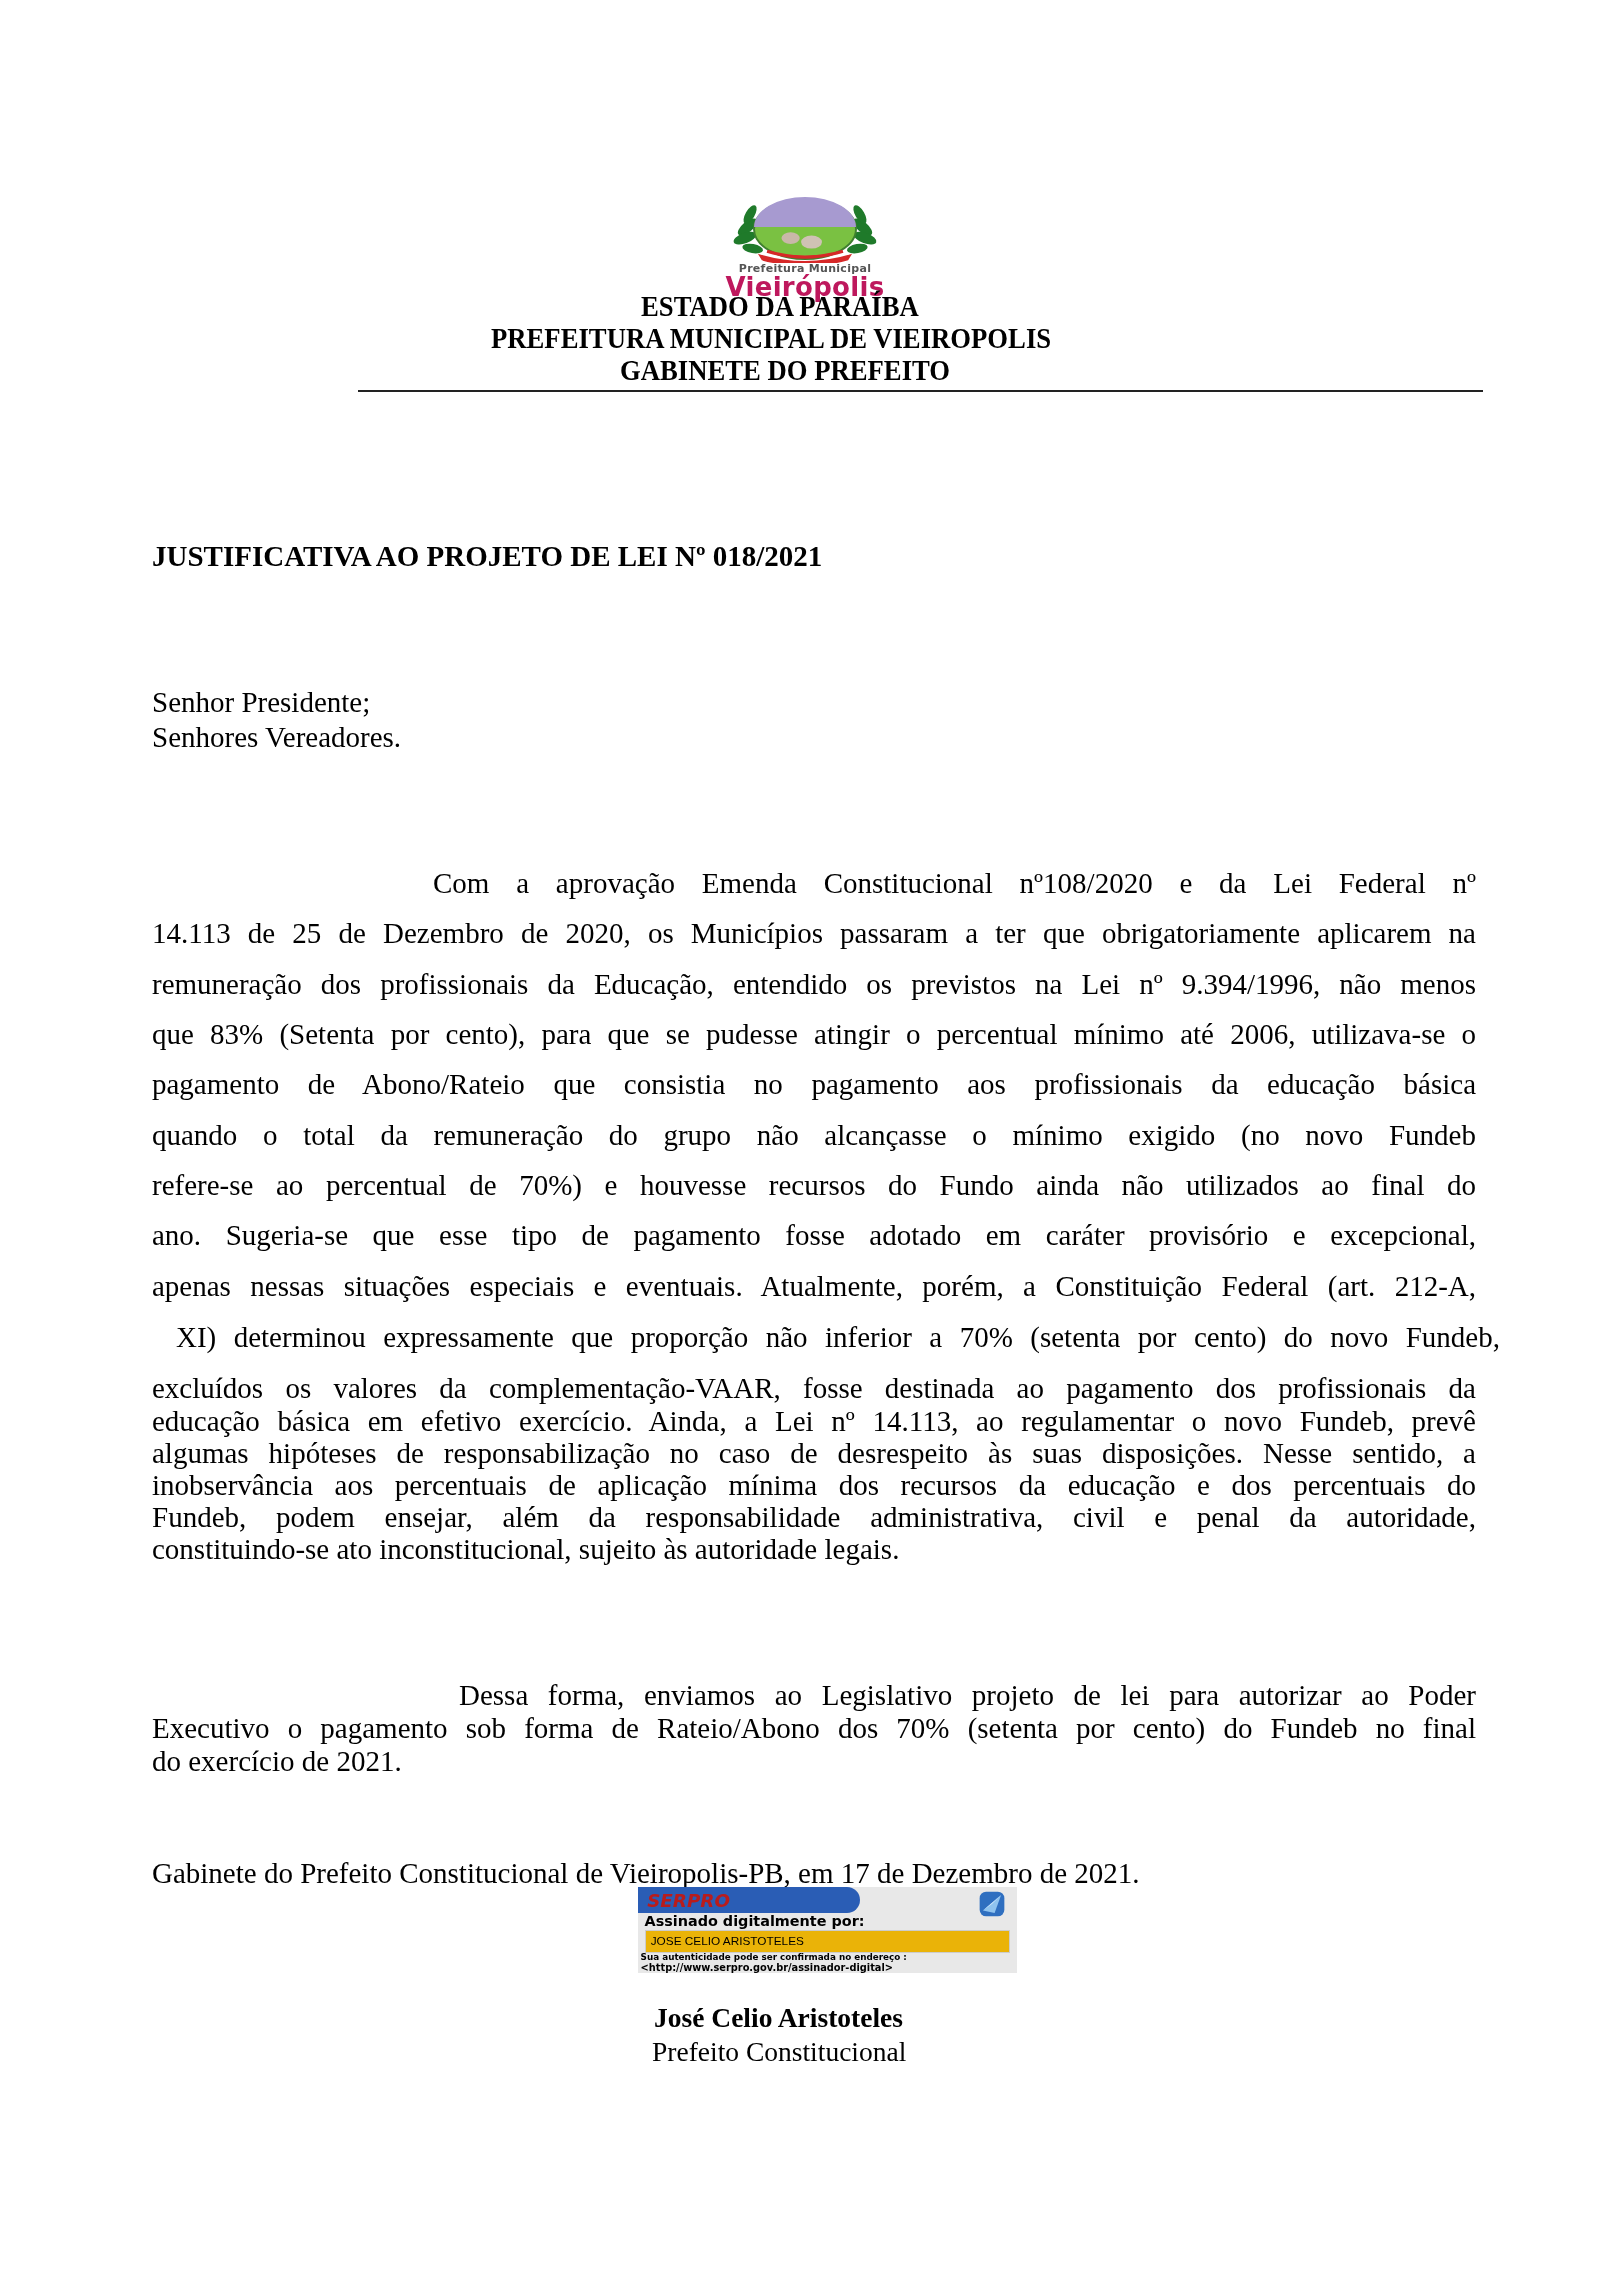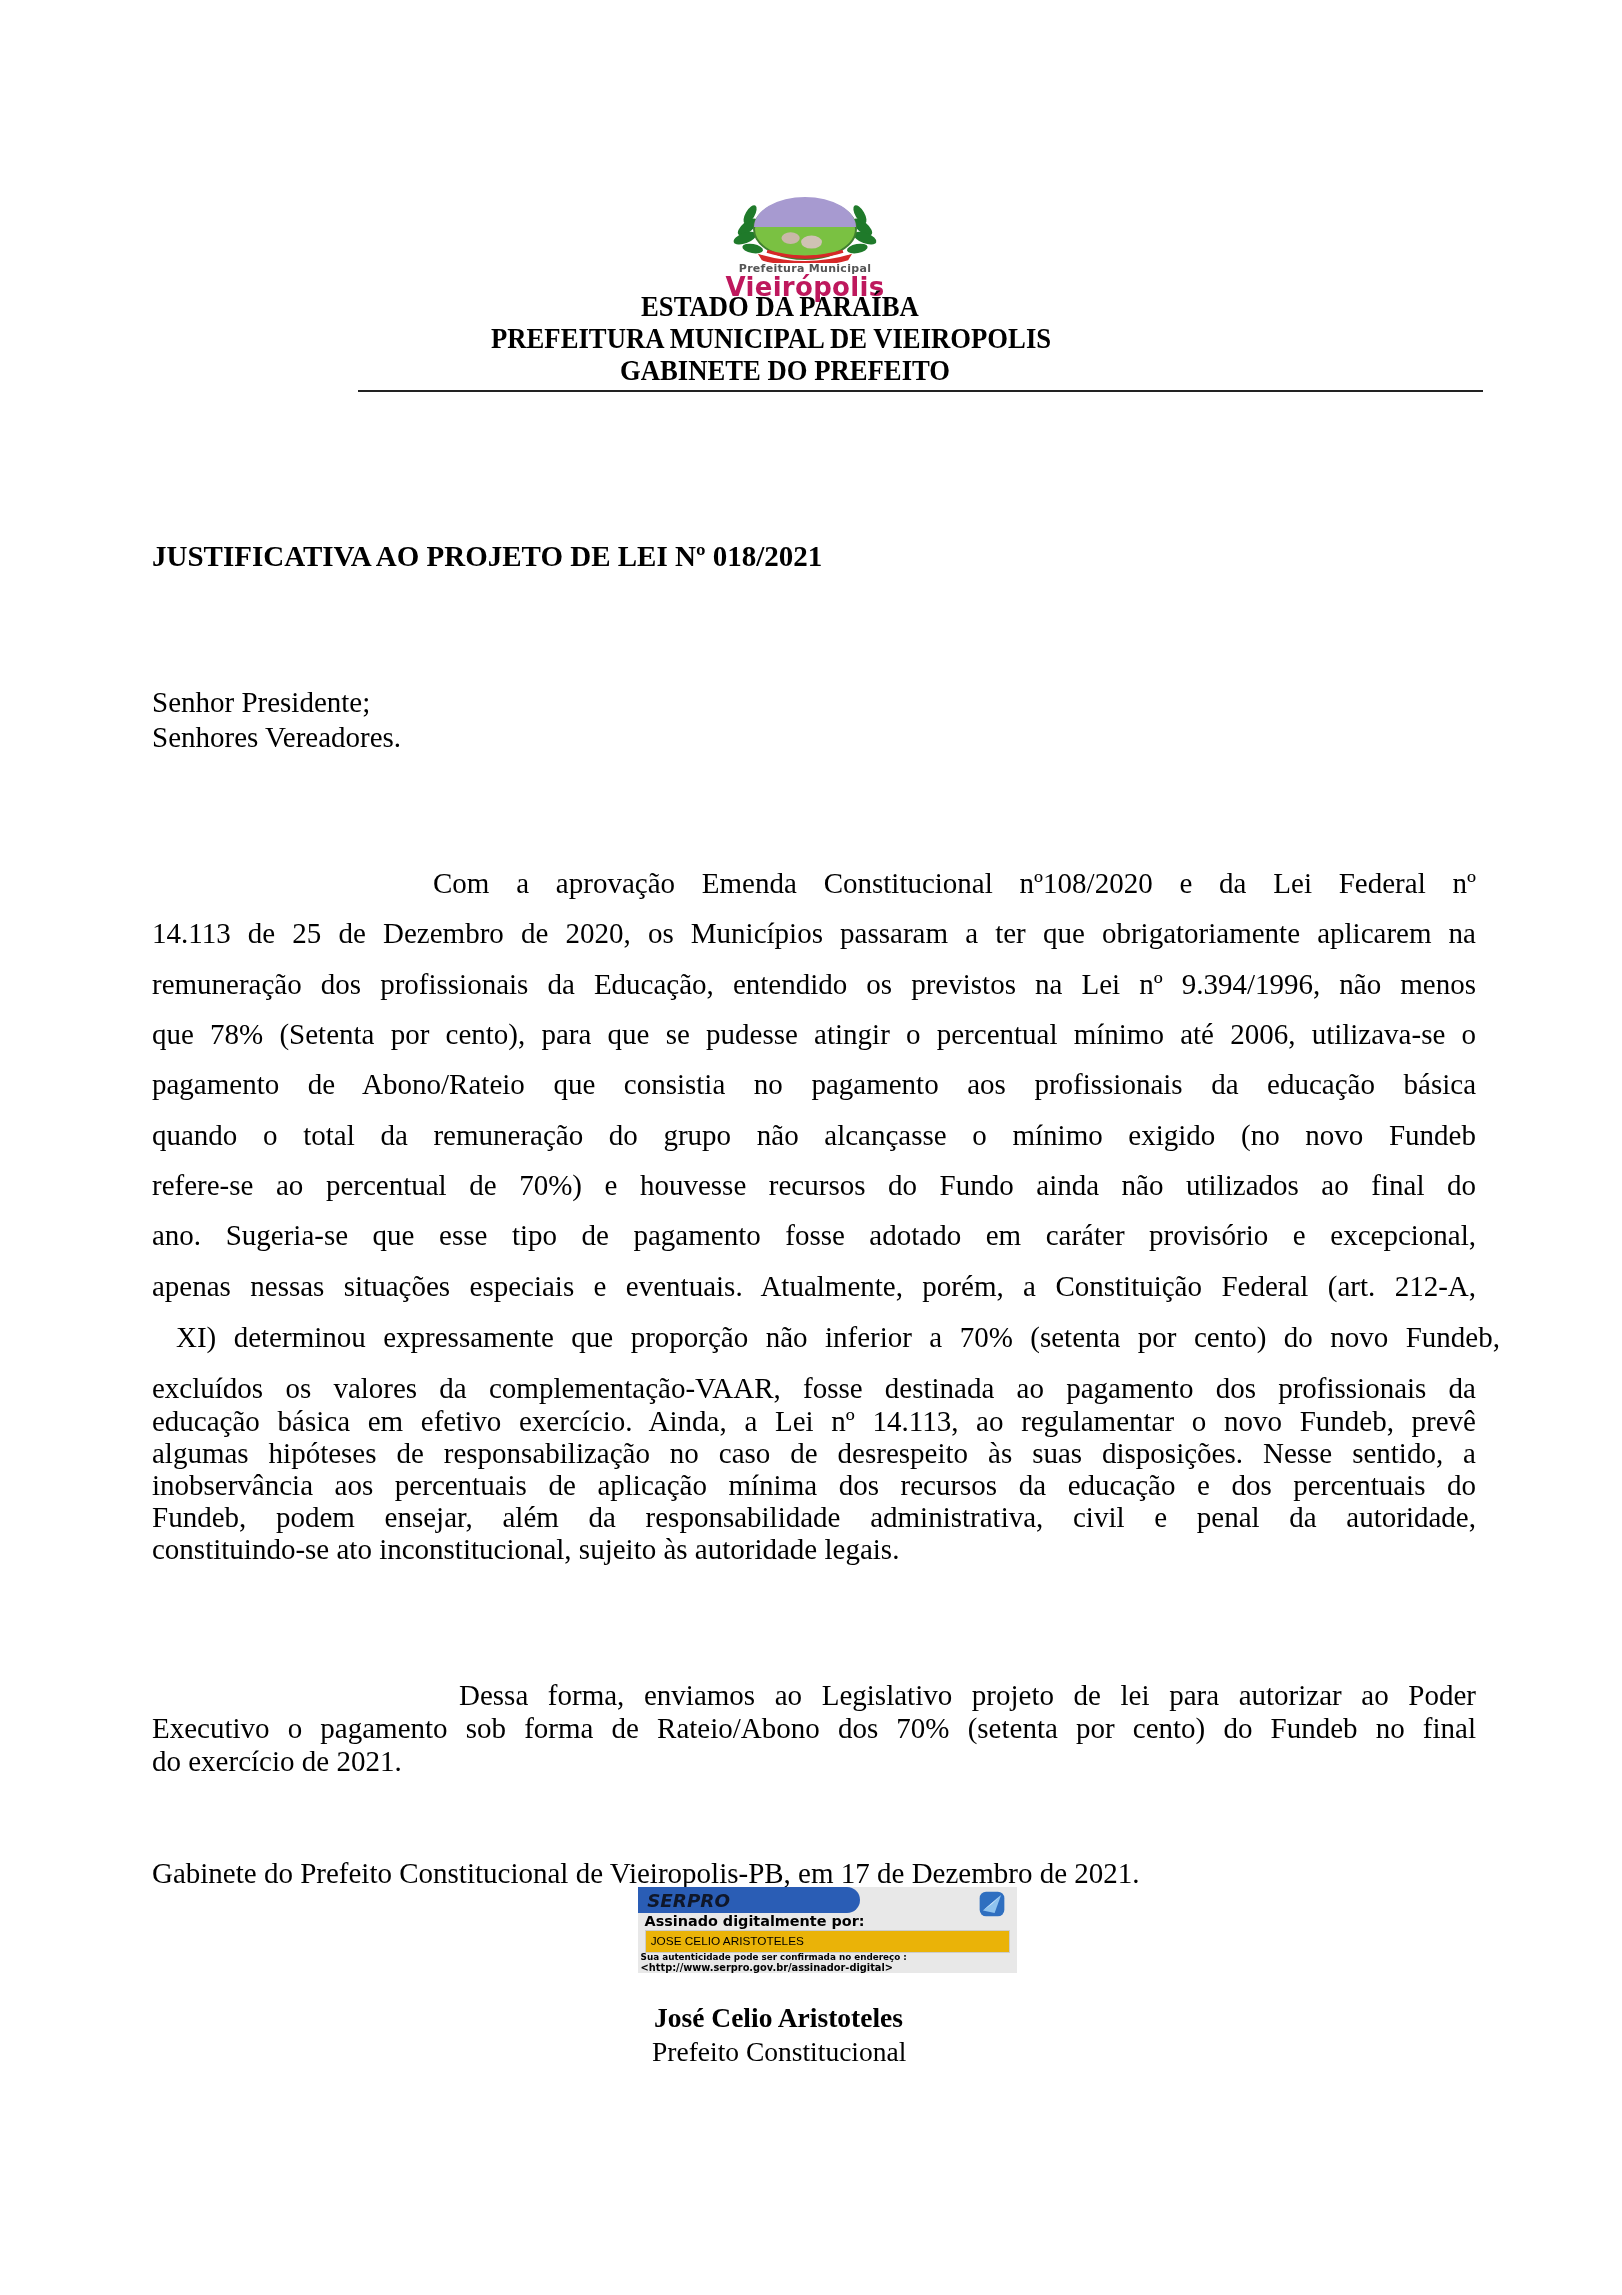--- a/index.html
+++ b/index.html
@@ -32,21 +32,21 @@
   .line.indent2 { padding-left: 307px; width: 1017px; }
   b { font-weight: normal; margin-top: 39px; }
 
   .closing { position: absolute; left: 152px; top: 1857px; font-size: 29px; white-space: nowrap; }
 
   
   .stamp { position: absolute; left: 638px; top: 1887px; width: 379px; height: 86px;
            background: #e8e8e8; font-family: "DejaVu Sans", sans-serif; overflow: hidden; }
   .stamp-banner { position: absolute; left: 0; top: 0; width: 222px; height: 26px;
                   background: #2a5db5; border-top-right-radius: 14.4px; border-bottom-right-radius: 14.4px; }
-  .stamp-brand { position: absolute; left: 9.2px; top: 2.6px; color: #0f172a; font-weight: bold;
+  .stamp-brand { position: absolute; left: 9.2px; top: 2.6px; color: #b91c1c; font-weight: bold;
                  font-size: 18.3px; font-style: italic; }
   .stamp-icon { position: absolute; right: 11.8px; top: 3.9px; width: 26px; height: 26px; }
   .stamp-label { position: absolute; left: 6.5px; top: 26px; font-weight: bold; font-size: 14.4px; }
   .stamp-name-box { position: absolute; left: 6.5px; top: 43px; width: 363px; height: 21px;
                     background: #eab308; border: 0.7px solid #ccc; }
   .stamp-name { position: absolute; left: 5.2px; top: 2.6px; font-family: "Liberation Sans", sans-serif;
                 font-size: 11.8px; }
   .stamp-note { position: absolute; left: 2.6px; top: 65px; font-weight: bold; font-size: 8.8px;
                 white-space: nowrap; }
   .stamp-url { position: absolute; left: 2.6px; top: 75px; font-weight: bold; font-size: 9.8px;
@@ -92,21 +92,21 @@
 
 <div class="title">JUSTIFICATIVA AO PROJETO DE LEI Nº 018/2021</div>
 
 <div class="salutation" style="top:686px;">Senhor Presidente;</div>
 <div class="salutation" style="top:721px;">Senhores Vereadores.</div>
 
 <div class="para" id="para1" style="top:0; height:0;">
     <span class="line indent" style="top: 867px;"><span>Com a aprovação Emenda Constitucional nº108/2020 e da Lei Federal nº</span></span>
     <span class="line" style="top: 917px;"><span>14.113 de 25 de Dezembro de 2020, os Municípios passaram a ter que obrigatoriamente aplicarem na</span></span>
     <span class="line" style="top: 968px;"><span>remuneração dos profissionais da Educação, entendido os previstos na Lei nº 9.394/1996, não menos</span></span>
-    <span class="line" style="top: 1018px;"><span>que 78% (Setenta por cento), para que se pudesse atingir o percentual mínimo até 2006, utilizava-se o</span></span>
+    <span class="line" style="top: 1018px;"><span>que 83% (Setenta por cento), para que se pudesse atingir o percentual mínimo até 2006, utilizava-se o</span></span>
     <span class="line" style="top: 1068px;"><span>pagamento de Abono/Rateio que consistia no pagamento aos </span><b>profissionais da educação básica</b></span>
     <span class="line" style="top: 1119px;"><b>quando o total da remuneração do grupo não alcançasse o mínimo exigido (no novo Fundeb</b></span>
     <span class="line" style="top: 1169px;"><b>refere-se ao percentual de 70%) e houvesse recursos do Fundo ainda não utilizados ao final do</b></span>
     <span class="line" style="top: 1219px;"><b>ano.</b><span> Sugeria-se que esse tipo de pagamento fosse adotado em </span><b>caráter provisório e excepcional</b><span>,</span></span>
     <span class="line" style="top: 1270px;"><span>apenas nessas situações especiais e eventuais. Atualmente, porém, a Constituição Federal (art. 212-A,</span></span>
     <span class="line" style="top: 1321px; margin-left: 24px;"><span>XI) determinou expressamente que proporção não inferior a 70% (setenta por cento) do novo Fundeb,</span></span>
     <span class="line" style="top: 1372px;"><span>excluídos os valores da complementação-VAAR, fosse destinada ao pagamento dos profissionais da</span></span>
     <span class="line" style="top: 1405px;"><span>educação básica em efetivo exercício. Ainda, a Lei nº 14.113, ao regulamentar o novo Fundeb, prevê</span></span>
     <span class="line" style="top: 1437px;"><span>algumas hipóteses de responsabilização no caso de desrespeito às suas disposições. Nesse sentido, a</span></span>
     <span class="line" style="top: 1469px;"><span>inobservância aos percentuais de aplicação mínima dos recursos da educação e dos percentuais do</span></span>

